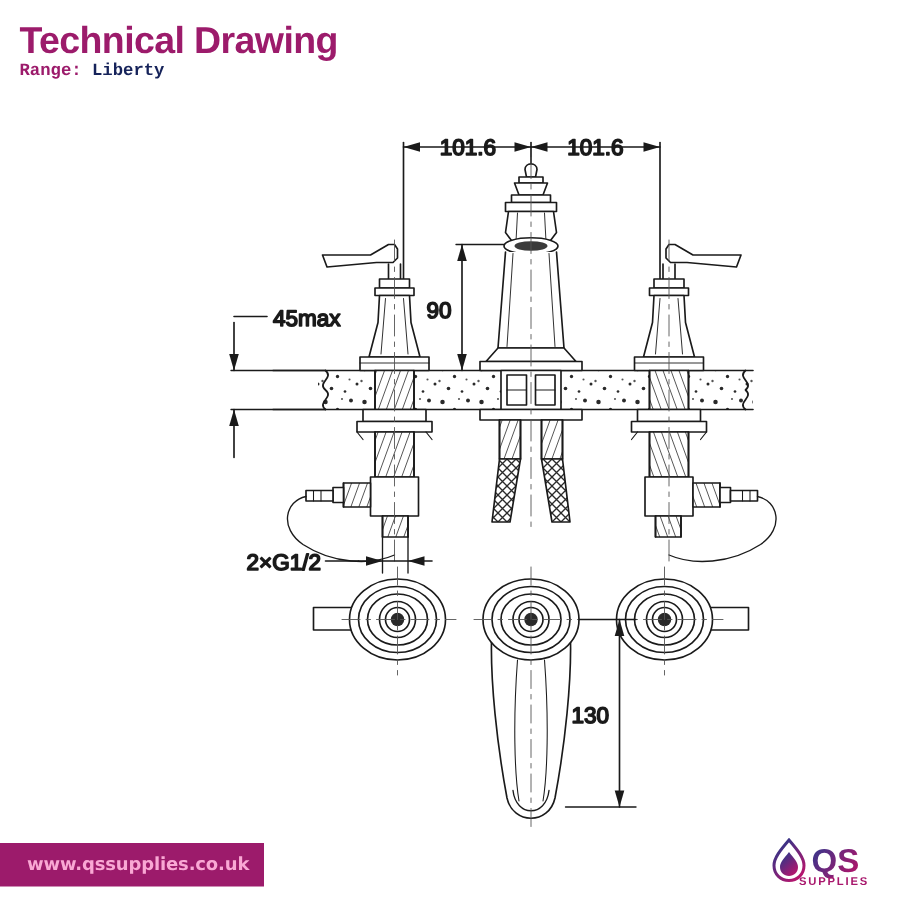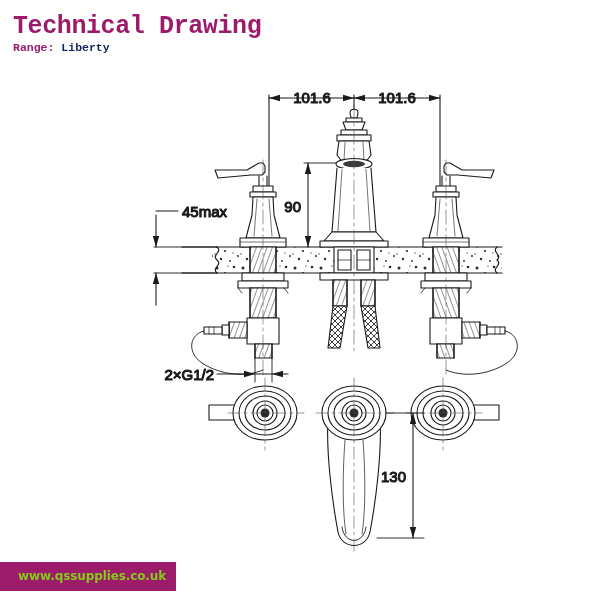--- a/index.html
+++ b/index.html
@@ -19,21 +19,21 @@
   }
 
   
   #header-block {
     position: absolute;
     left: 13px;
     top: 14px;
     width: 420px;
   }
   #doc-title {
-    font-family: Liberation Mono, monospace;
+    font-family: Liberation Sans, sans-serif;
     font-size: 25px;
     font-weight: bold;
     letter-spacing: -0.4px;
     color: #9c1b6b;
     line-height: 1.05;
     margin: 0;
     white-space: nowrap;
   }
   .meta-line {
     font-family: Liberation Mono, monospace;
@@ -59,21 +59,21 @@
   }
   #footer-url {
     position: absolute;
     left: 18px;
     top: 0;
     height: 37px;
     line-height: 29px;
     font-family: "DejaVu Sans", sans-serif;
     font-size: 12px;
     font-weight: bold;
-    color: #84cc16;
+    color: #f9a8d4;
     letter-spacing: -0.1px;
     white-space: nowrap;
   }
   #brand-logo {
     position: absolute;
     left: 512px;
     top: 556px;
     width: 80px;
     height: 36px;
   }
@@ -385,14 +385,26 @@
         <text class="dim-text" x="374" y="482" text-anchor="end">130</text>
 
       </g>
     </svg>
   </div>
 
   <div id="footer-bar">
     <div id="footer-url">www.qssupplies.co.uk</div>
   </div>
 
+  <div id="brand-logo">
+    <svg width="80" height="36" viewBox="0 0 80 36" xmlns="http://www.w3.org/2000/svg">
+
+      <g>
+        <path d="M14 4 C20 11 24 16 24 21 C24 27 19.5 31 14 31 C8.5 31 4 27 4 21 C4 16 8 11 14 4 Z" fill="none" stroke="url(#dropGrad)" stroke-width="2"></path>
+        <path d="M14 12 C17.5 16.5 20 19 20 22 C20 25.6 17.3 28 14 28 C10.7 28 8 25.6 8 22 C8 19 10.5 16.5 14 12 Z" fill="url(#dropGrad)" stroke="none"></path>
+      </g>
+
+      <text x="29" y="25" font-family="Liberation Sans, sans-serif" font-size="22" font-weight="bold" fill="url(#qsGrad)">QS</text>
+      <text x="44" y="34" font-family="Liberation Sans, sans-serif" font-size="7.5" font-weight="bold" letter-spacing="1.2" fill="#a8176c" text-anchor="middle">SUPPLIES</text>
+    </svg>
+  </div>
 
 </div>
 
 </body></html>

